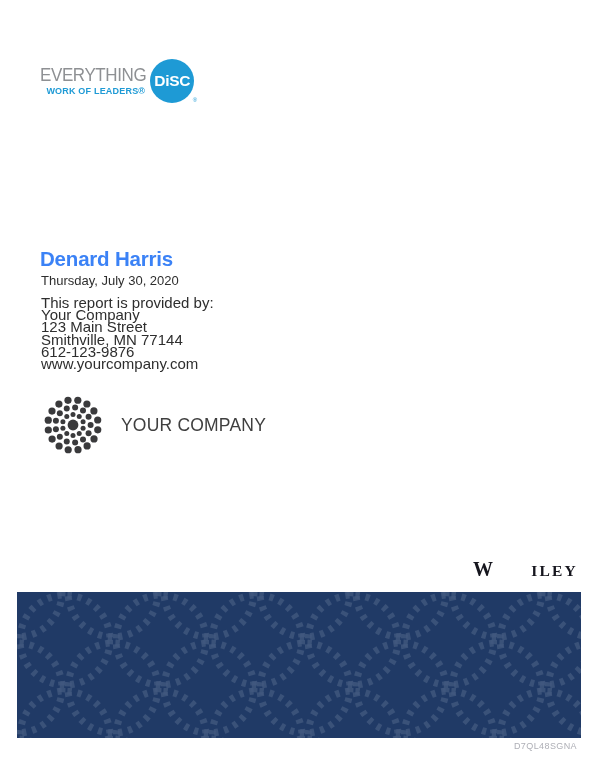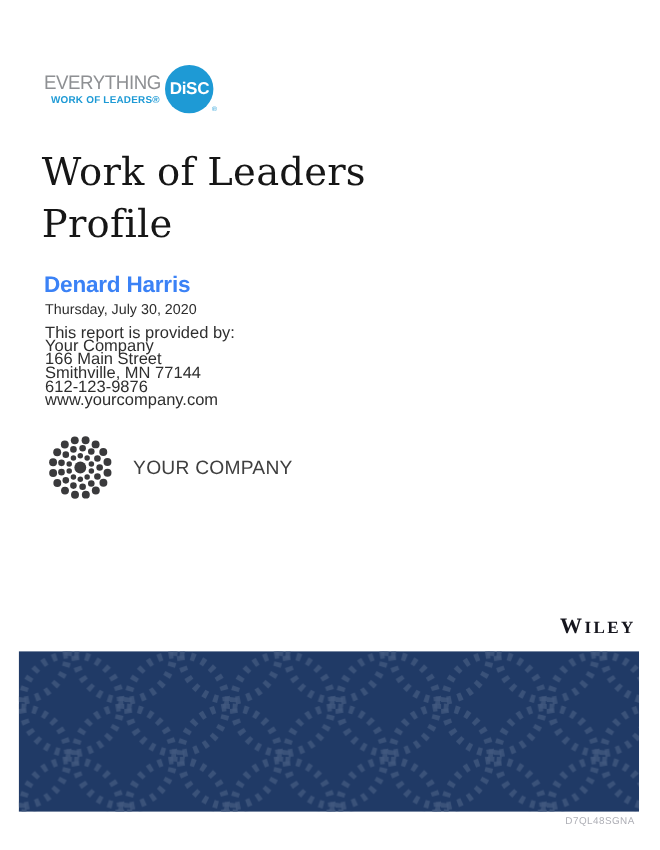--- a/index.html
+++ b/index.html
@@ -68,21 +68,21 @@
     font-size: 17.5px; line-height: 22.5px; color: #3f3f3f; letter-spacing: 0.2px;
   }
 
   
   .publisher {
     position: absolute; right: 22px; top: 558px;
     font-family: "Liberation Serif", serif;
     color: #16161e; font-weight: 700; letter-spacing: 2.2px;
   }
   .publisher .initial { font-size: 20px; }
-  .publisher .rest { font-size: 15.5px; }
+  .publisher .rest { font-size: 15.5px; margin-left: 36px; }
 
   
   .banner {
     position: absolute; left: 17px; top: 592px;
     width: 564px; height: 146px;
   }
 
   
   .report-code {
     position: absolute; right: 23px; top: 741px;
@@ -98,32 +98,28 @@
     <div class="brand-textcol">
       <span class="brand-everything">EVERYTHING</span>
       <span class="brand-tagline">WORK OF LEADERS®</span>
     </div>
     <div class="brand-circle">
       <span class="brand-disc">DiSC</span>
       <span class="brand-reg">®</span>
     </div>
   </div>
 
-  <div class="title">
-    <div>Work of Leaders</div>
-    <div>Profile</div>
-  </div>
 
   <div class="participant-name">Denard Harris</div>
   <div class="participant-date">Thursday, July 30, 2020</div>
 
   <div class="provider">
     <div>This report is provided by:</div>
     <div>Your Company</div>
-    <div>166 Main Street</div>
+    <div>123 Main Street</div>
     <div>Smithville, MN 77144</div>
     <div>612-123-9876</div>
     <div>www.yourcompany.com</div>
   </div>
 
   <div class="logo-row">
     <svg class="dot-logo" id="dot-logo" viewBox="0 0 66 66">
         <circle cx="33.00" cy="33.00" r="5.4" fill="#3A3A3C"></circle>
         <circle cx="43.08" cy="36.28" r="2.5" fill="#3A3A3C"></circle>
         <circle cx="39.23" cy="41.58" r="2.5" fill="#3A3A3C"></circle>

